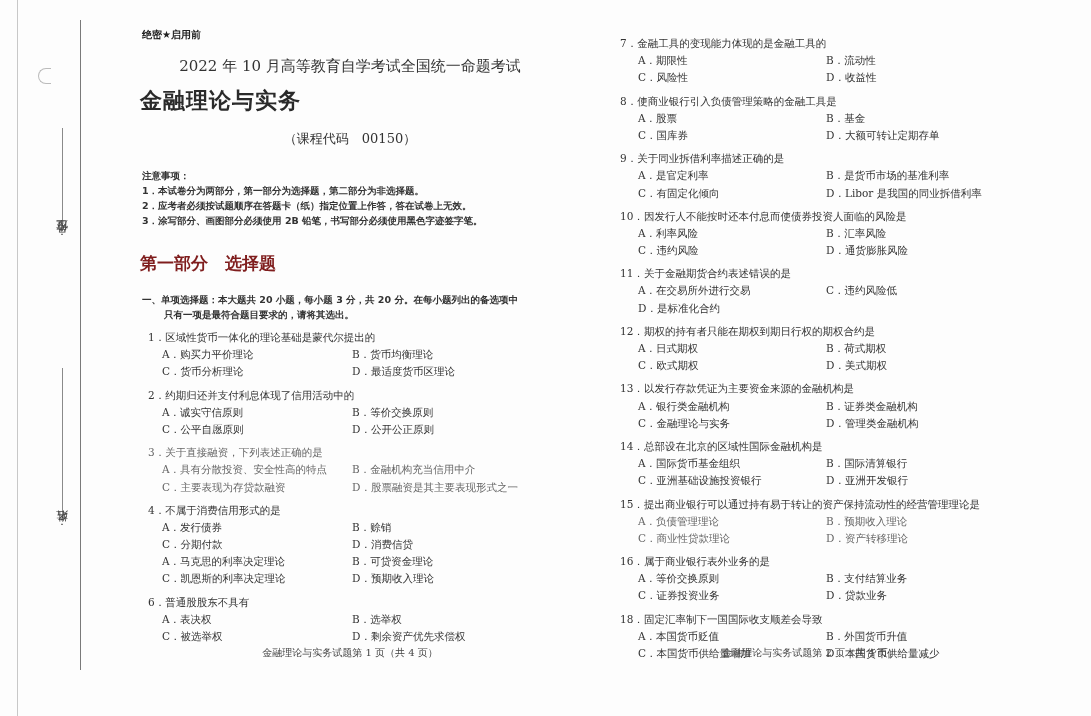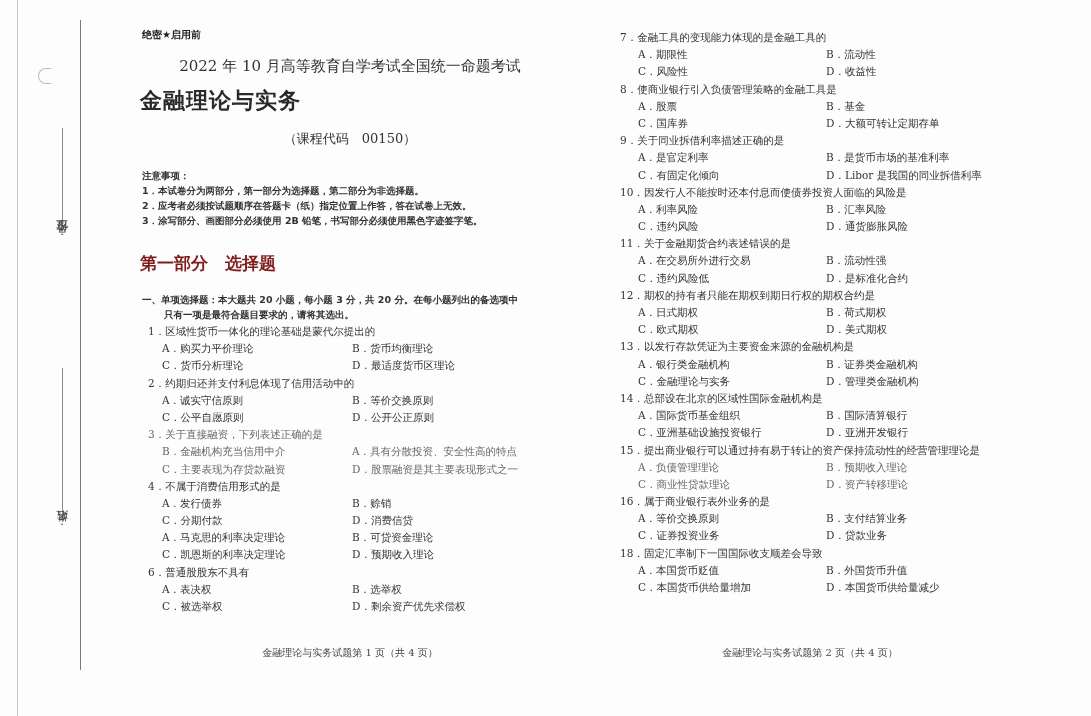--- a/index.html
+++ b/index.html
@@ -30,21 +30,21 @@
     .subject-title { position: absolute; top: 86px; left: 0; width: 420px; text-align: left; font-family: "DejaVu Sans", sans-serif; font-size: 22px; font-weight: bold; color: #2a2a2a; letter-spacing: 1px; }
     .course-code { position: absolute; top: 130px; left: 0; width: 420px; text-align: center; font-size: 13px; color: #333; }
     .notes { position: absolute; top: 168px; left: 2px; font-family: "DejaVu Sans", sans-serif; font-size: 9.5px; font-weight: bold; color: #333; line-height: 15px; }
     .part-title { position: absolute; top: 252px; left: 0; width: 420px; text-align: left; font-family: "DejaVu Sans", sans-serif; font-size: 17px; font-weight: bold; color: #7f1d1d; }
     .section-intro { position: absolute; top: 292px; left: 2px; width: 410px; font-family: "DejaVu Sans", sans-serif; font-size: 9.5px; font-weight: bold; color: #333; line-height: 15px; }
     .section-intro .cont { padding-left: 22px; }
 
     .qlist { position: absolute; left: 8px; width: 410px; font-size: 10.5px; color: #333; }
     .page-right .qlist { left: 0; width: 380px; }
     .q { }
-    .q-stem { height: 17.2px; line-height: 17.2px; white-space: nowrap; }
+    .q-stem { height: 17.2px; line-height: 17.2px; white-space: nowrap; margin-top: 6px; }
     .q-num { display: inline-block; }
     .opts { display: grid; grid-template-columns: 190px 190px; padding-left: 14px; }
     .page-right .opts { grid-template-columns: 188px 190px; padding-left: 18px; }
     .opt { height: 17.2px; line-height: 17.2px; white-space: nowrap; }
     .light .q-stem, .light .opt { color: #666; }
 
     .footer { position: absolute; top: 646px; left: 0; width: 420px; text-align: center; font-size: 10px; color: #444; }
     .page-right .footer { left: 0; width: 380px; }
   </style>
 </head>
@@ -97,22 +97,22 @@
       <div class="opts">
         <span class="opt">A．诚实守信原则</span>
         <span class="opt">B．等价交换原则</span>
         <span class="opt">C．公平自愿原则</span>
         <span class="opt">D．公开公正原则</span>
       </div>
     </div>
     <div class="q light">
       <div class="q-stem"><span class="q-num">3．</span><span>关于直接融资，下列表述正确的是</span></div>
       <div class="opts">
+        <span class="opt">A．具有分散投资、安全性高的特点</span>
         <span class="opt">B．金融机构充当信用中介</span>
-        <span class="opt">A．具有分散投资、安全性高的特点</span>
         <span class="opt">C．主要表现为存贷款融资</span>
         <span class="opt">D．股票融资是其主要表现形式之一</span>
       </div>
     </div>
     <div class="q">
       <div class="q-stem"><span class="q-num">4．</span><span>不属于消费信用形式的是</span></div>
       <div class="opts">
         <span class="opt">A．发行债券</span>
         <span class="opt">B．赊销</span>
         <span class="opt">C．分期付款</span>
@@ -176,21 +176,20 @@
         <span class="opt">A．利率风险</span>
         <span class="opt">B．汇率风险</span>
         <span class="opt">C．违约风险</span>
         <span class="opt">D．通货膨胀风险</span>
       </div>
     </div>
     <div class="q">
       <div class="q-stem"><span class="q-num">11．</span><span>关于金融期货合约表述错误的是</span></div>
       <div class="opts">
         <span class="opt">A．在交易所外进行交易</span>
-        <span class="opt">B．流动性强</span>
         <span class="opt">C．违约风险低</span>
         <span class="opt">D．是标准化合约</span>
       </div>
     </div>
     <div class="q">
       <div class="q-stem"><span class="q-num">12．</span><span>期权的持有者只能在期权到期日行权的期权合约是</span></div>
       <div class="opts">
         <span class="opt">A．日式期权</span>
         <span class="opt">B．荷式期权</span>
         <span class="opt">C．欧式期权</span>

